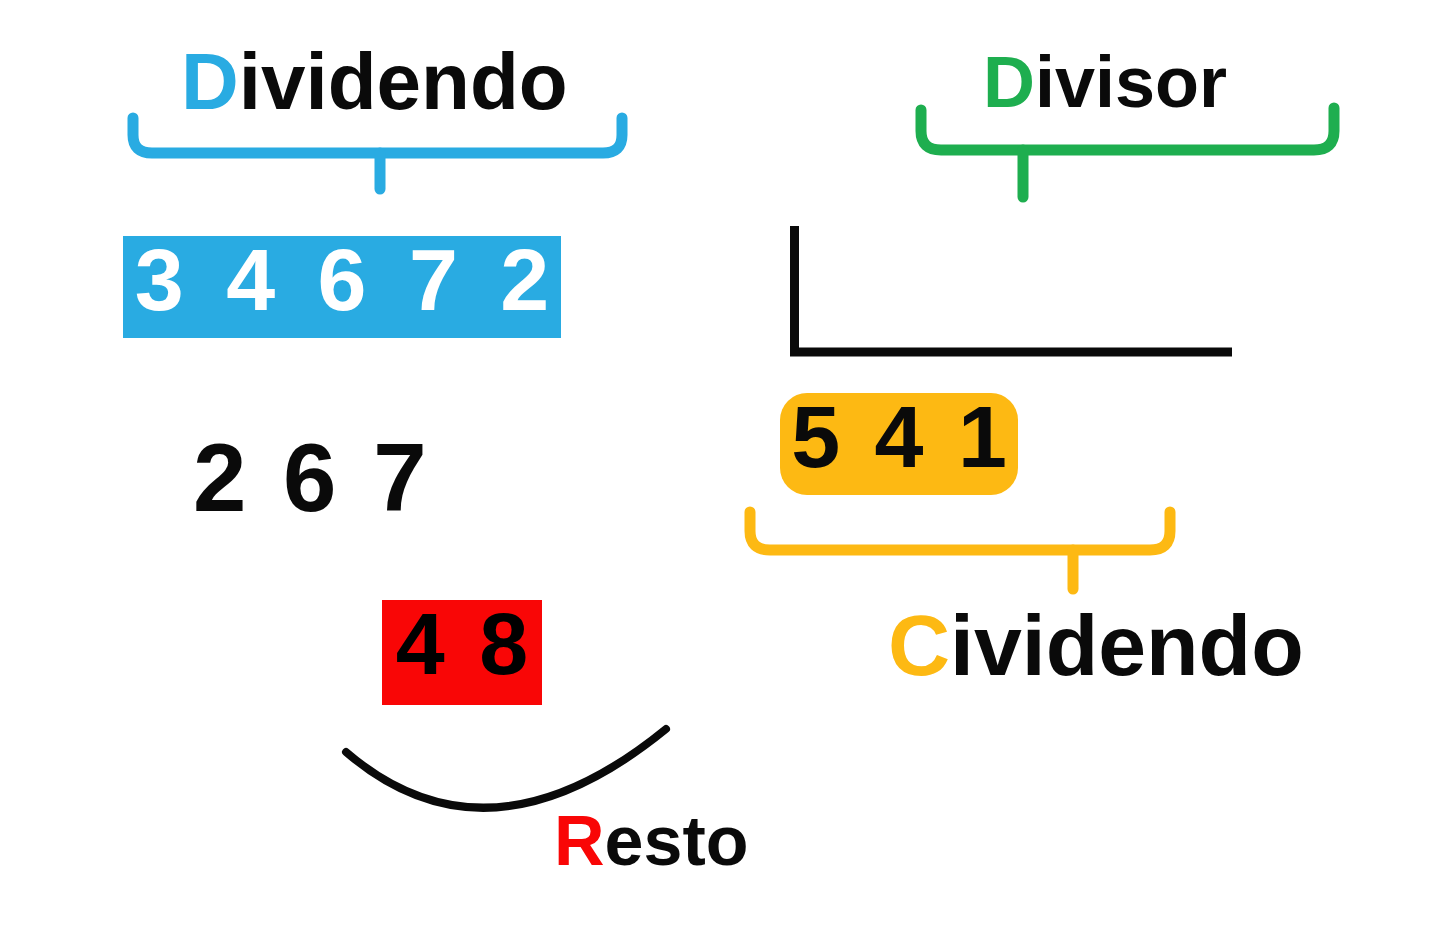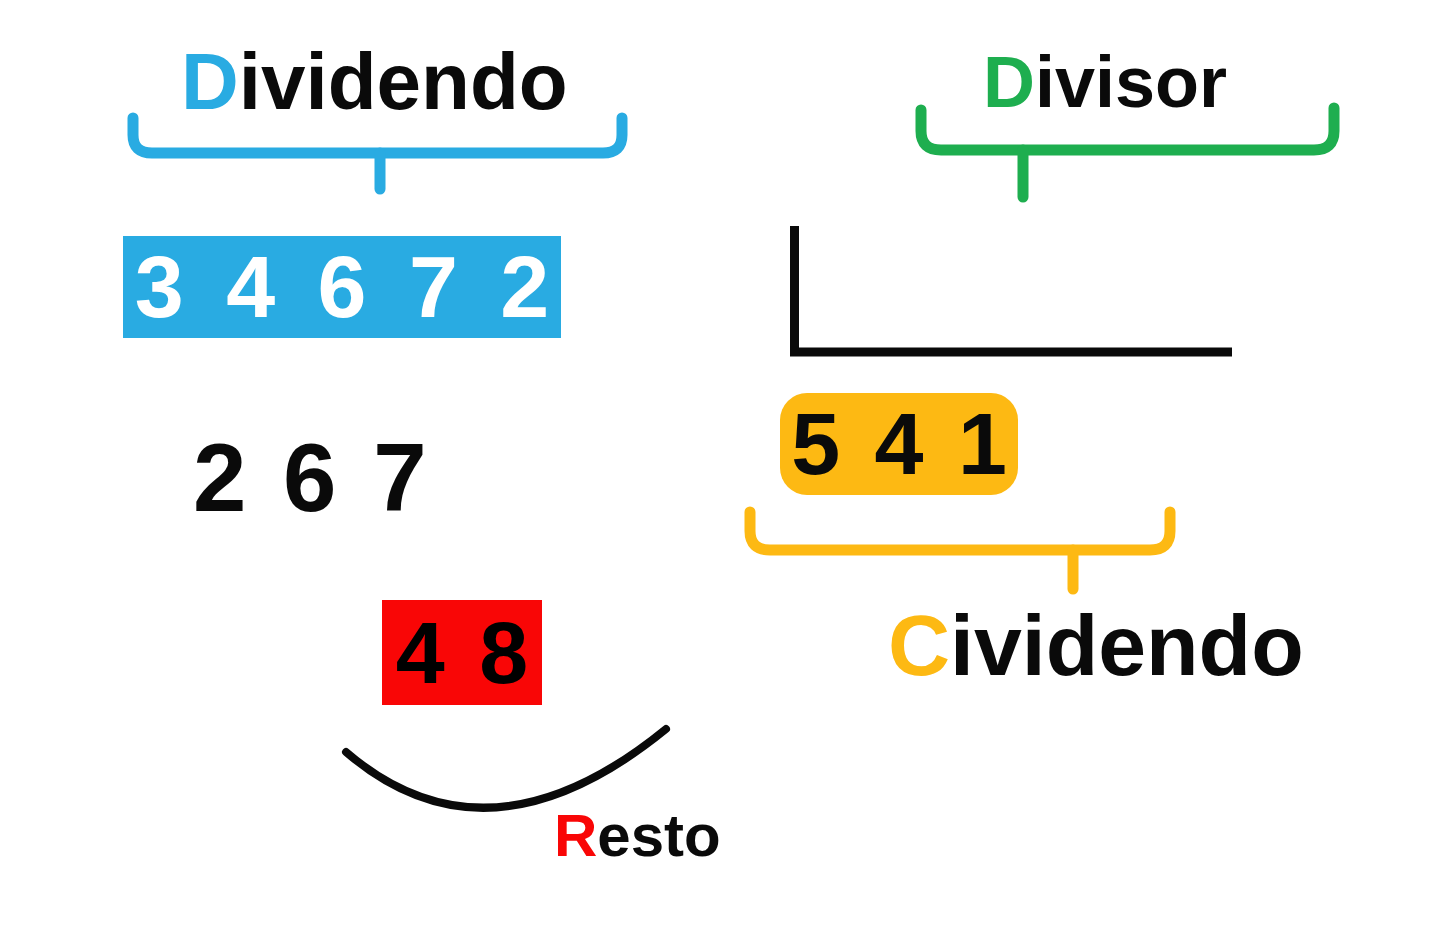--- a/index.html
+++ b/index.html
@@ -11,30 +11,30 @@
     font-family:Liberation Sans, sans-serif;
     font-weight:700;
     color:#0a0a0a;
   }
   .art { position:absolute; left:0; top:0; width:1440px; height:945px; }
 
   .label { position:absolute; line-height:1; white-space:nowrap; }
   .lbl-dividendo { left:181px; top:42px;  font-size:80px; }
   .lbl-divisor   { left:983px; top:46px;  font-size:72px; }
   .lbl-cociente  { left:888px; top:602px; font-size:86px; }
-  .lbl-resto     { left:554px; top:806px; font-size:60px;text-align:right; }
+  .lbl-resto     { left:554px; top:806px; font-size:70px;text-align:right; }
 
   .init-blue   { color:#29ABE2; }
   .init-green  { color:#1EAE4F; }
   .init-yellow { color:#FDB913; }
   .init-red    { color:#F90606; }
 
   .box {
     position:absolute;
-    display:flex; align-items:center; justify-content:center;
+    display:flex; align-items:flex-start; justify-content:center;
     line-height:1; white-space:nowrap;
   }
   .box-dividend  { left:123px; top:236px; width:429px; height:102px; background:#29ABE2; color:#ffffff; font-size:88px; letter-spacing:9px; padding-left:9px; }
   .box-divisor   { left:895px; top:235px; width:160px; height:103px; background:#1EAE4F; color:#ffffff; font-size:88px; letter-spacing:7px; padding-left:7px; }
   .box-quotient  { left:780px; top:393px; width:233px; height:102px; background:#FDB913; color:#0a0a0a; font-size:88px; letter-spacing:5px; padding-left:5px;border-radius:27px; }
   .box-remainder { left:382px; top:600px; width:155px; height:105px; background:#F90606; color:#000000; font-size:88px; letter-spacing:5px; padding-left:5px; }
 
   .digits-row { position:absolute; line-height:1; white-space:nowrap; font-size:96px; }
   .row-partial1 { left:193px; top:386px; letter-spacing:5px;margin-top:44px; }
   .row-partial2 { left:287px; top:493px; letter-spacing:0px; }

